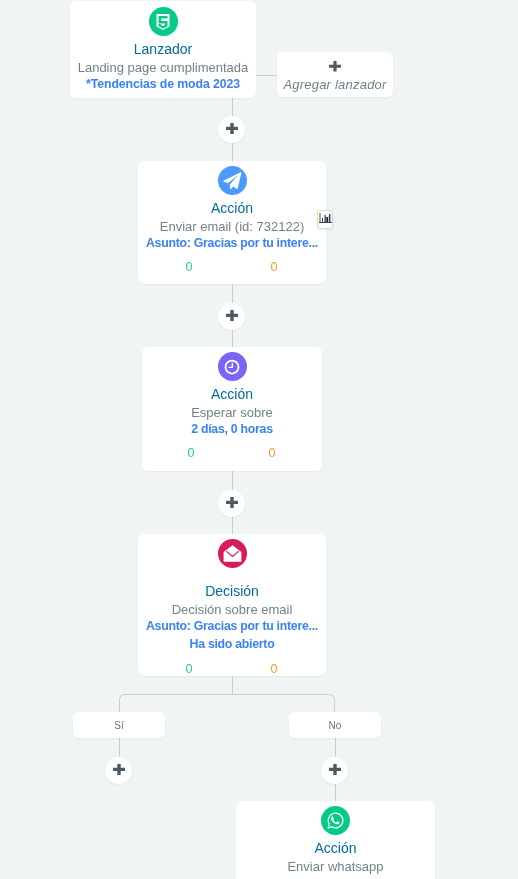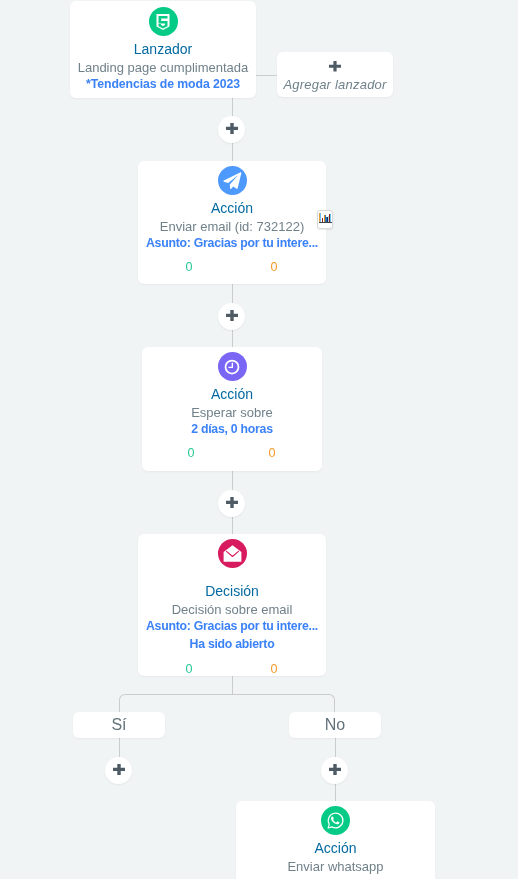--- a/index.html
+++ b/index.html
@@ -31,21 +31,21 @@
   .plus{position:absolute;width:27px;height:27px;border-radius:50%;
         background:#fff;box-shadow:0 1px 2px rgba(40,60,60,.07);
         display:flex;align-items:center;justify-content:center;
         padding-bottom:2px;box-sizing:border-box;}
   .plus svg{display:block;}
 
   
   .pill{position:absolute;background:#fff;border-radius:6px;height:26px;
         box-shadow:0 1px 2px rgba(40,60,60,.055);
         display:flex;align-items:center;justify-content:center;
-        color:#62727a;font-size:16px;}
+        color:#62727a;font-size:10px;}
 
   
   .chartbtn{position:absolute;width:16px;height:19px;background:#fff;
             border:1px solid #d7dadb;border-radius:3px;
             box-shadow:0 1px 2px rgba(26,42,42,.10);
             display:flex;align-items:flex-start;justify-content:center;
             padding-top:1px;box-sizing:border-box;overflow:hidden;}
 </style>
 </head>
 <body>

